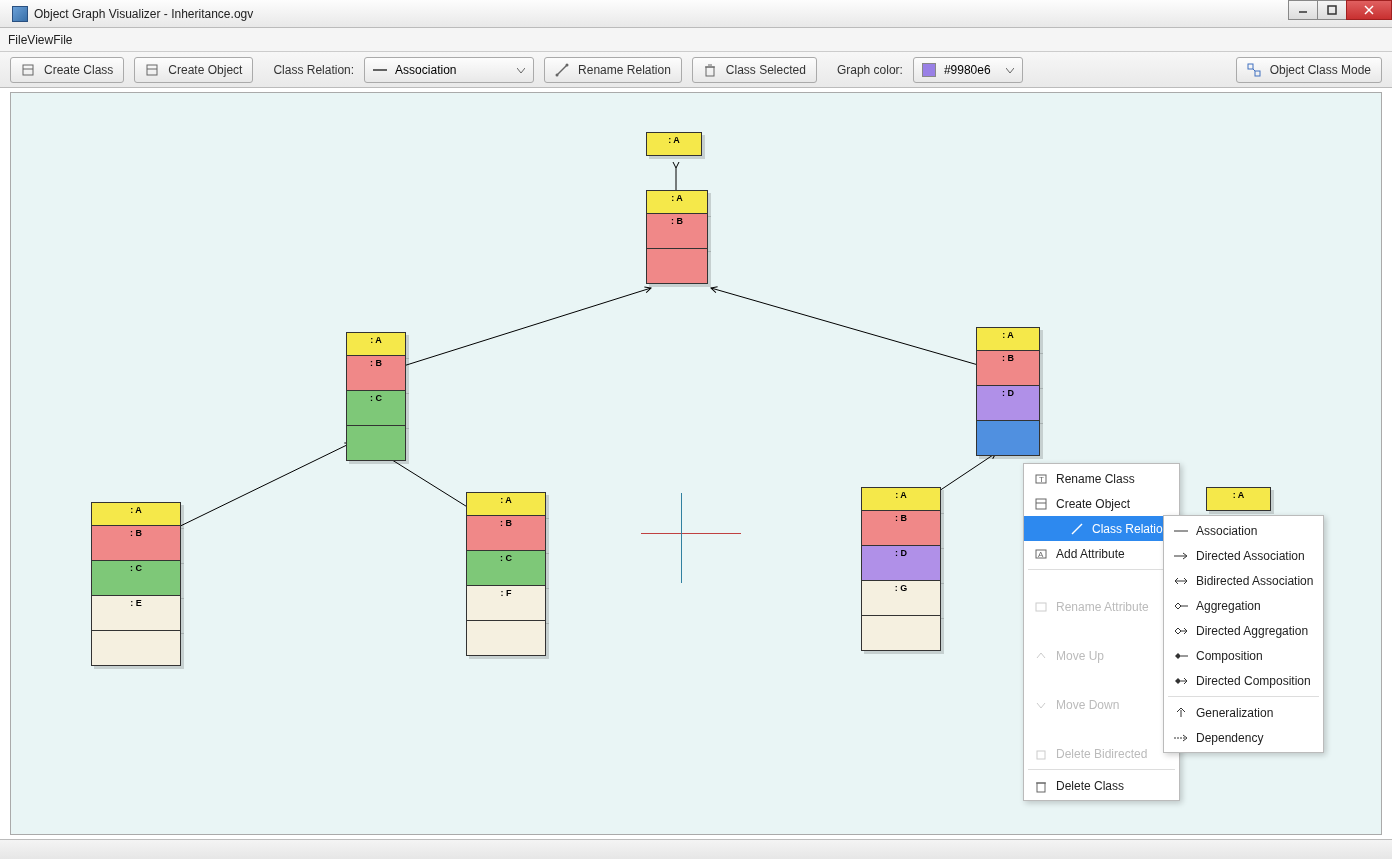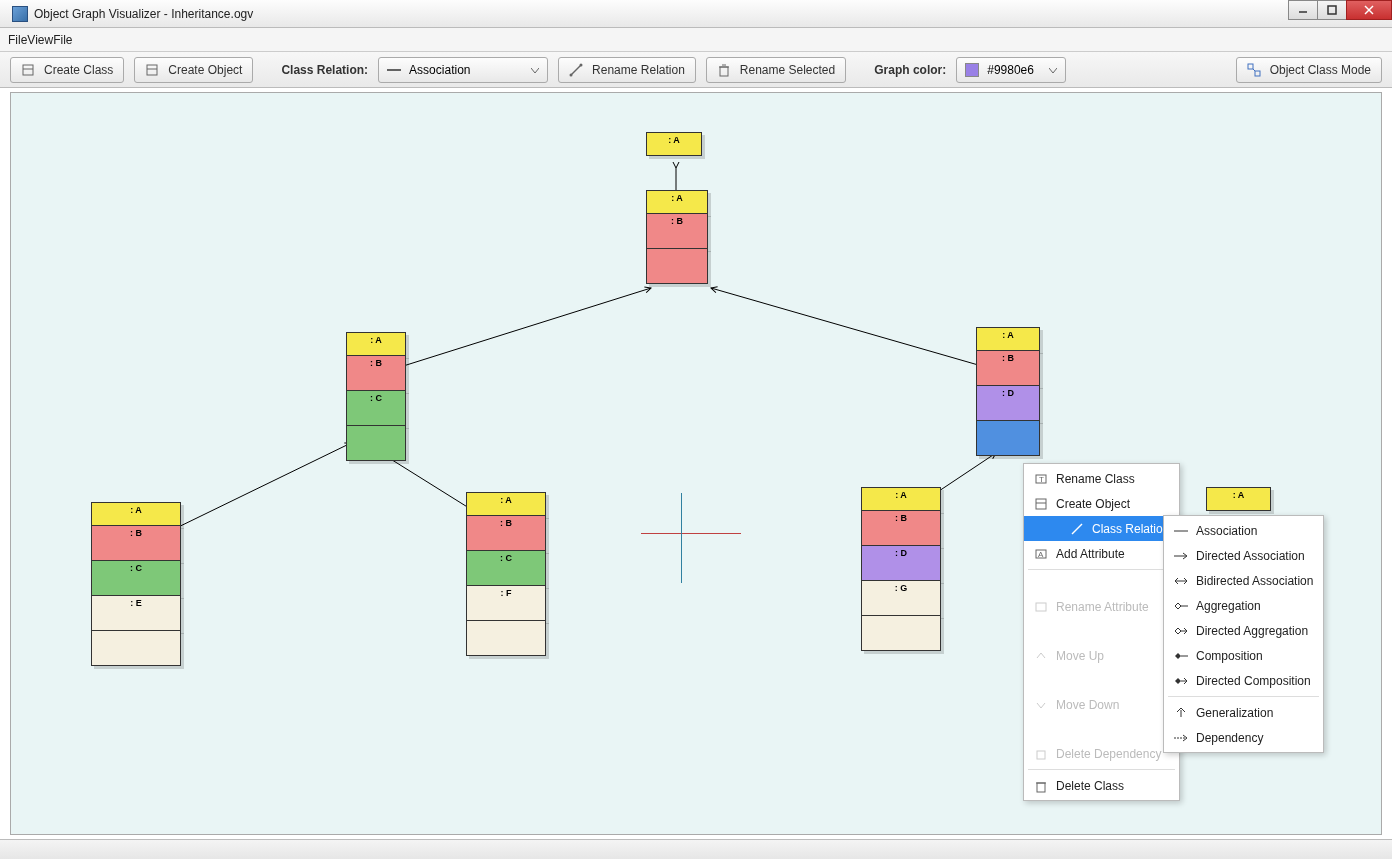--- a/index.html
+++ b/index.html
@@ -64,21 +64,21 @@
 .tool-btn {
   height: 26px;
   border: 1px solid #aaa;
   border-radius: 3px;
   background: linear-gradient(to bottom, #fdfdfd, #e8e8e8);
   display: flex; align-items: center;
   padding: 0 10px; gap: 9px;
   color: #333; cursor: default;
 }
 .tool-btn .icon { width: 14px; height: 14px; }
-.tool-label { color: #333; margin-left: 18px; font-weight: bold; }
+.tool-label { color: #333; margin-left: 10px; }
 .tool-dropdown {
   height: 26px;
   border: 1px solid #aaa;
   border-radius: 3px;
   background: linear-gradient(to bottom, #fdfdfd, #e8e8e8);
   display: flex; align-items: center;
   padding: 0 8px; gap: 8px;
   min-width: 170px;
   position: relative;
 }
@@ -229,21 +229,21 @@
           <circle cx="12" cy="2" r="1.5" fill="#666"></circle>
         </svg></span>
     <span>Rename Relation</span>
   </div>
   <div class="tool-btn">
     <span class="icon"><svg width="14" height="14">
           <rect x="3" y="4" width="8" height="9" fill="none" stroke="#666"></rect>
           <line x1="2" y1="4" x2="12" y2="4" stroke="#666"></line>
           <line x1="5" y1="2" x2="9" y2="2" stroke="#666"></line>
         </svg></span>
-    <span>Rename Selected</span>
+    <span>Class Selected</span>
   </div>
   <span class="tool-label">Graph color:</span>
   <div class="tool-dropdown" style="min-width:110px">
     <span class="color-swatch"></span>
     <span>#9980e6</span>
     <span class="chevron"><svg width="8" height="6">
           <polyline points="0,0 4,5 8,0" fill="none" stroke="#666"></polyline>
         </svg></span>
   </div>
   <div class="spacer"></div>
@@ -375,21 +375,21 @@
     <div class="cm-item disabled">
       <span class="cm-icon"><svg width="14" height="14">
             <polyline points="3,5 7,10 11,5" fill="none" stroke="#ccc"></polyline>
           </svg></span>
       <span>Move Down</span>
     </div>
     <div class="cm-item disabled">
       <span class="cm-icon"><svg width="14" height="14">
             <rect x="3" y="4" width="8" height="8" fill="none" stroke="#ccc"></rect>
           </svg></span>
-      <span>Delete Dependency</span>
+      <span>Delete Bidirected</span>
     </div>
     <div class="cm-sep"></div>
     <div class="cm-item">
       <span class="cm-icon"><svg width="14" height="14">
             <rect x="3" y="4" width="8" height="9" fill="none" stroke="#666"></rect>
             <line x1="2" y1="4" x2="12" y2="4" stroke="#666"></line>
           </svg></span>
       <span>Delete Class</span>
     </div>
   </div>

